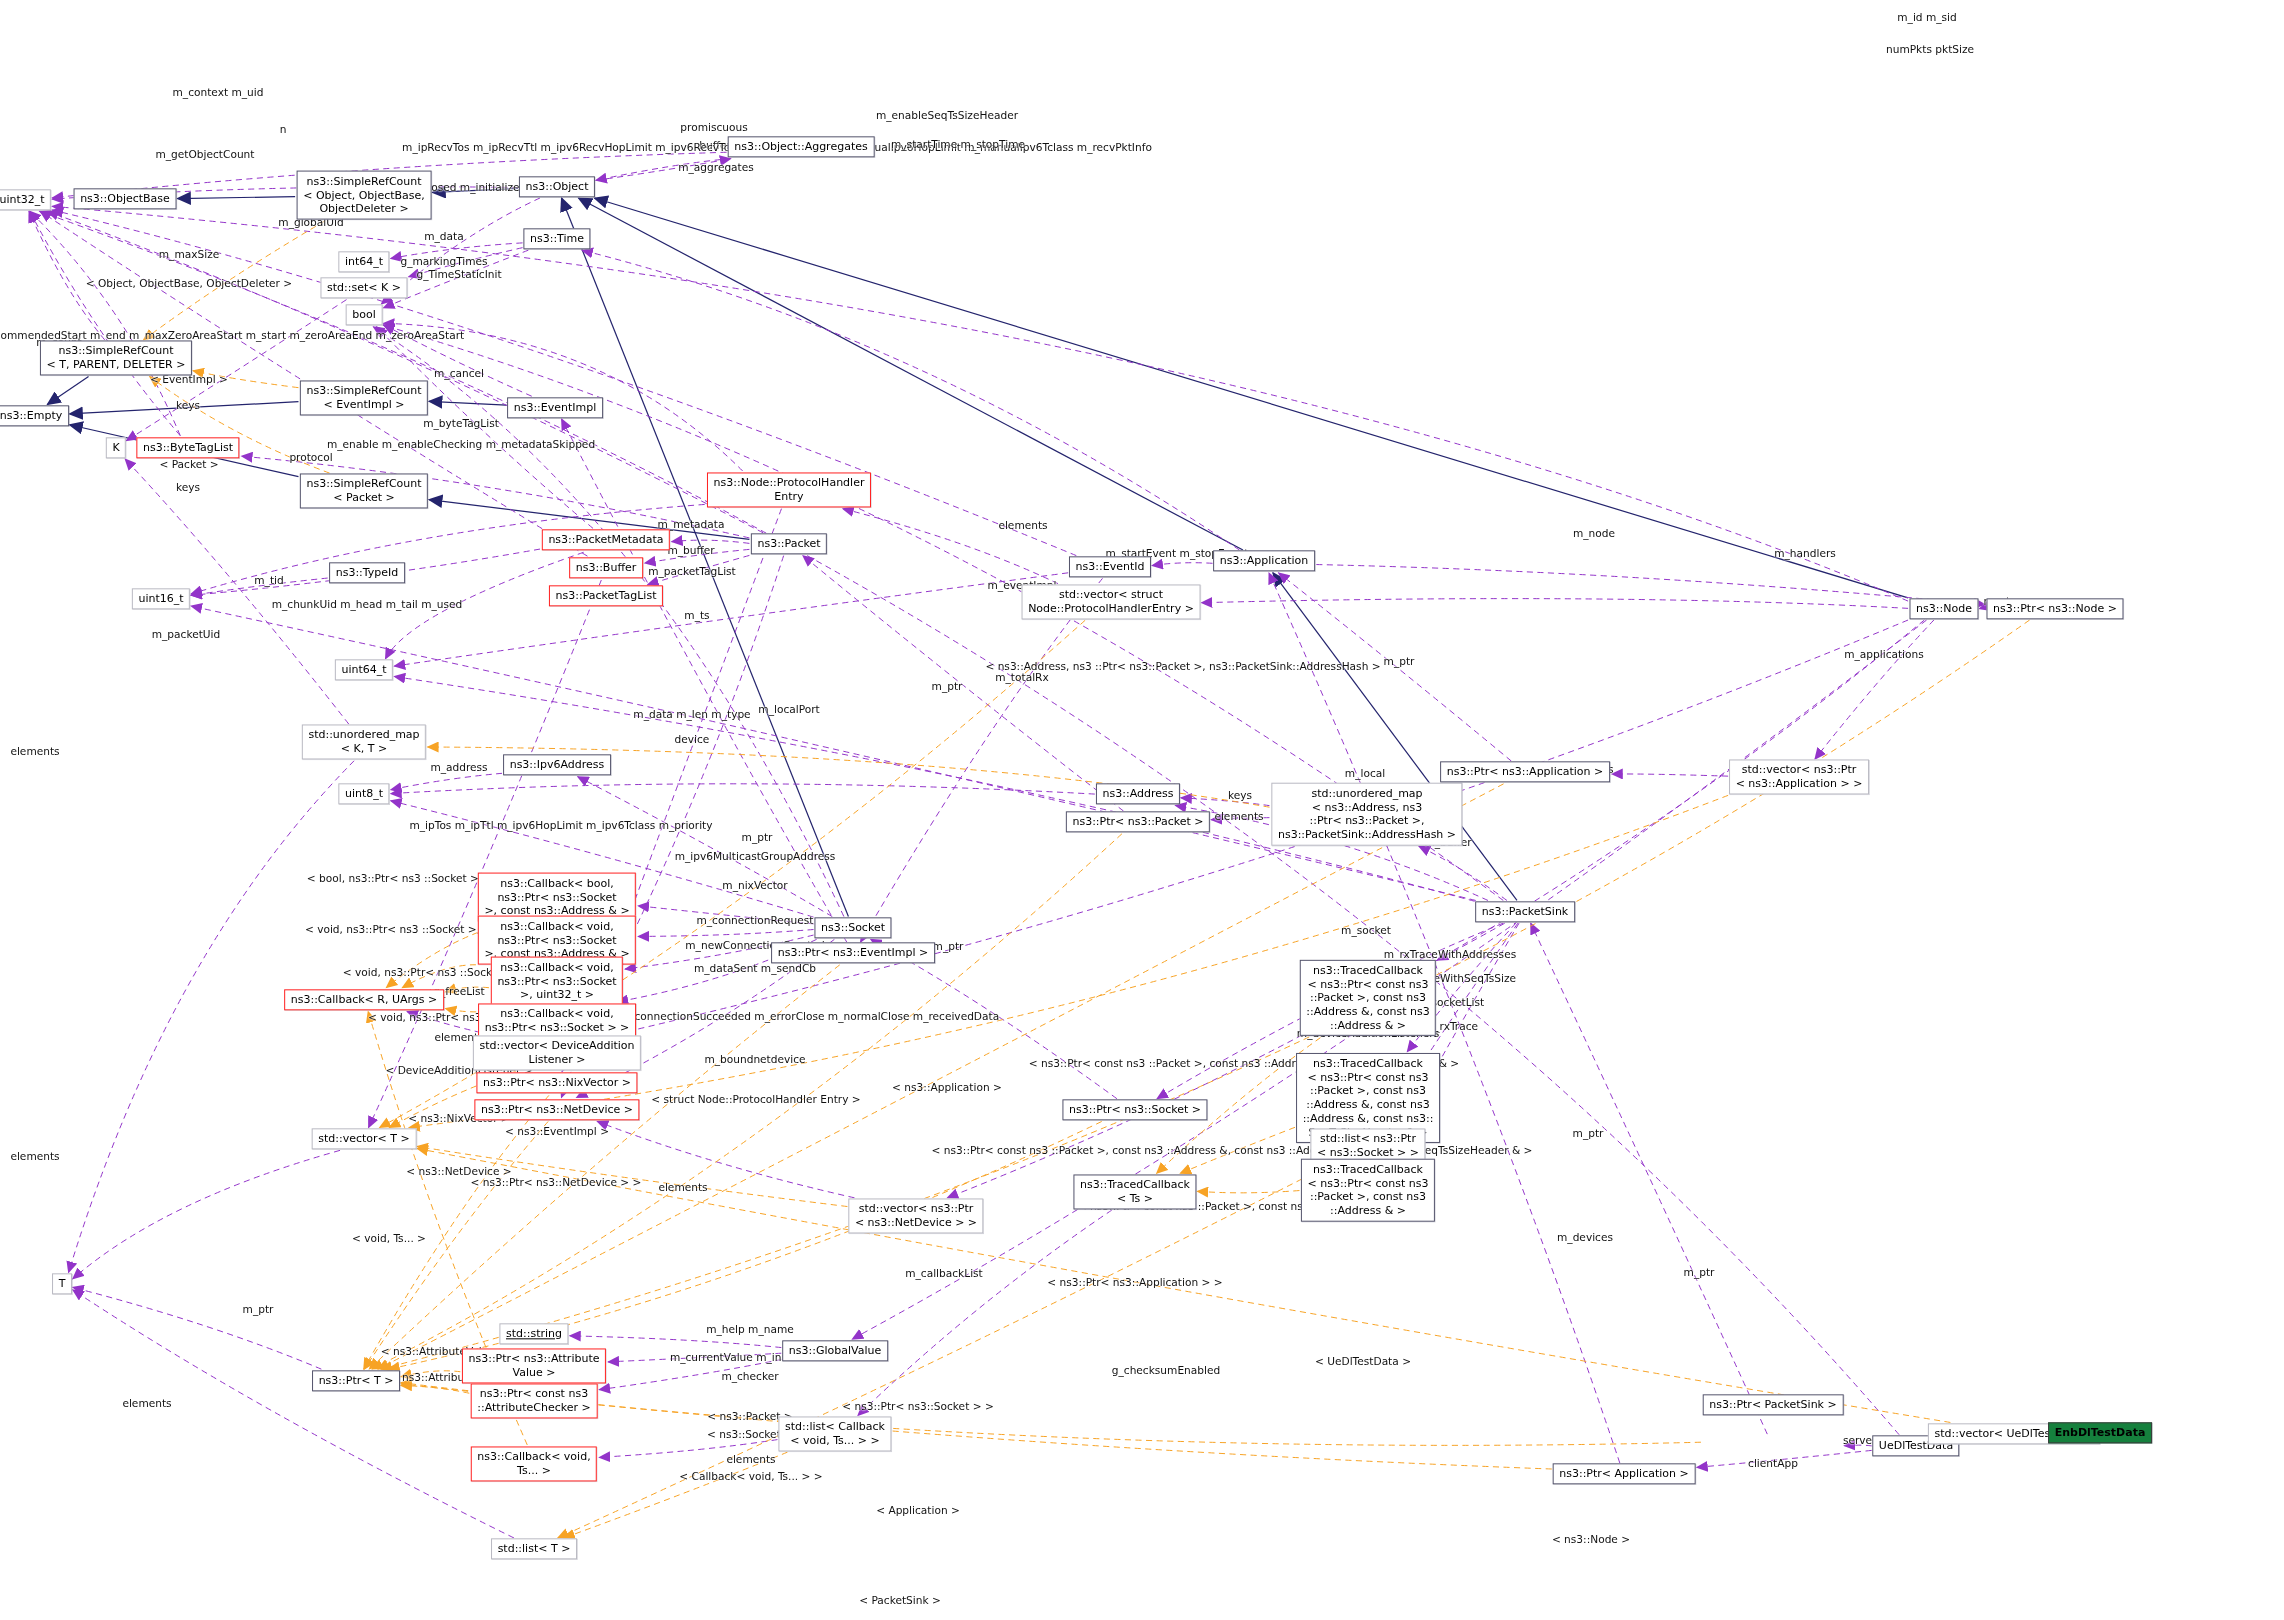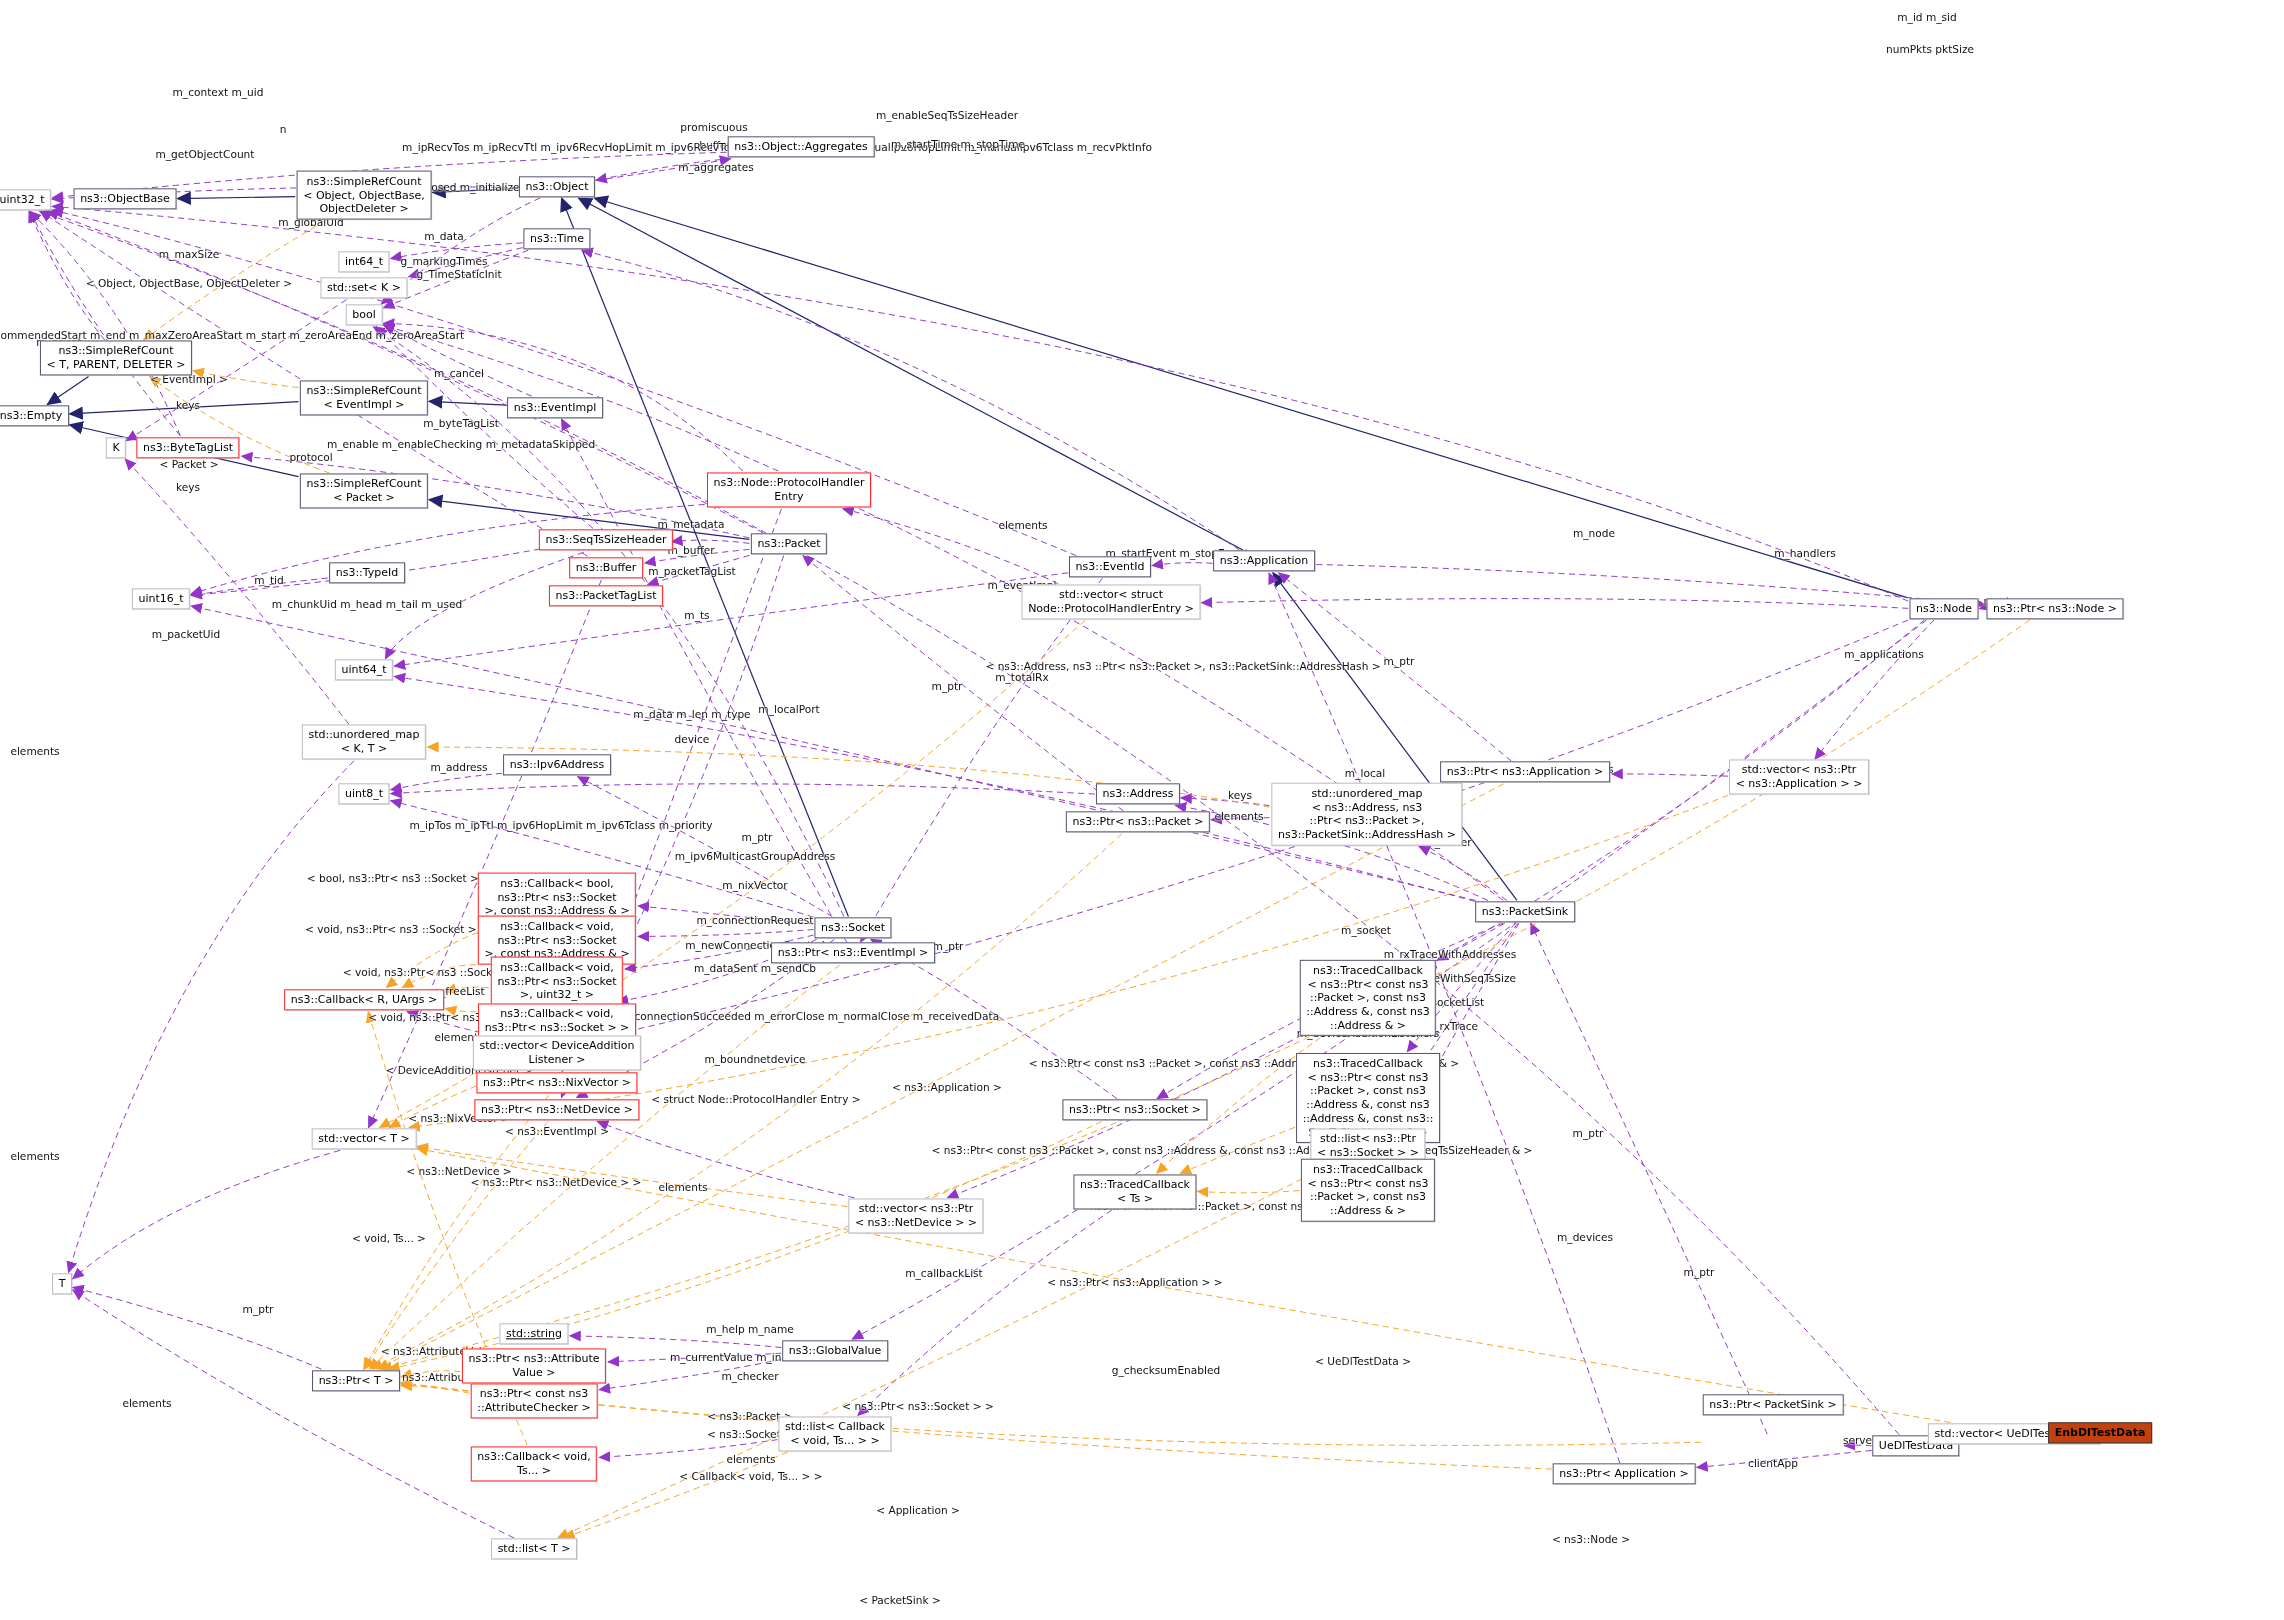--- a/index.html
+++ b/index.html
@@ -8,21 +8,21 @@
   #edges{position:absolute;left:0;top:0;z-index:1;}
   .edge-label{position:absolute;transform:translate(-50%,-50%);z-index:2;
 and    white-space:pre-line;text-align:center;font-size:10.6px;line-height:1.22;color:#111;
     text-shadow:0 0 1.7px #fff,0 0 1.7px #fff,0 0 1.7px #fff;}
   .node{position:absolute;transform:translate(-50%,-50%);z-index:3;
     background:#fff;border:0.9px solid #53536b;padding:2.8px 5.6px;
     font-size:11px;line-height:1.25;white-space:pre-line;text-align:center;color:#000;
     box-shadow:0.6px 0.6px 0 rgba(60,60,90,.25);}
   .node.red{border:1.1px solid #ff1f1f;}
   .node.plain{border:0.8px solid #b9b9c2;}
-  .node.target{background:#c2410c;border:1.1px solid #3d3d3d;font-weight:bold;}
+  .node.target{background:#15803d;border:1.1px solid #3d3d3d;font-weight:bold;}
 </style>
 </head>
 <body>
 
 <div id="canvas" style="width: 2284px; height: 1621px;">
   <svg id="edges" xmlns="http://www.w3.org/2000/svg" width="2284" height="1621" viewBox="0 0 4113 2919">
       <defs>
         <marker id="arr-use" markerWidth="13" markerHeight="11" refX="11" refY="5.5" orient="auto">
           <path d="M0,0 L12,5.5 L0,11 z" fill="#9334c9"></path>
         </marker>
@@ -178,21 +178,21 @@
     <div class="node black" style="left: 31px; top: 416px;">ns3::Empty</div>
     <div class="node black" style="left: 364px; top: 398px;">ns3::SimpleRefCount
 &lt; EventImpl &gt;</div>
     <div class="node black" style="left: 555px; top: 408px;">ns3::EventImpl</div>
     <div class="node plain" style="left: 116px; top: 448px;">K</div>
     <div class="node red" style="left: 188px; top: 448px;">ns3::ByteTagList</div>
     <div class="node black" style="left: 364px; top: 491px;">ns3::SimpleRefCount
 &lt; Packet &gt;</div>
     <div class="node black" style="left: 367px; top: 573px;">ns3::TypeId</div>
     <div class="node plain" style="left: 161px; top: 599px;">uint16_t</div>
-    <div class="node red" style="left: 606px; top: 540px;">ns3::SeqTsSizeHeader</div>
+    <div class="node red" style="left: 606px; top: 540px;">ns3::PacketMetadata</div>
     <div class="node red" style="left: 606px; top: 568px;">ns3::Buffer</div>
     <div class="node red" style="left: 606px; top: 596px;">ns3::PacketTagList</div>
     <div class="node black" style="left: 789px; top: 544px;">ns3::Packet</div>
     <div class="node red" style="left: 789px; top: 490px;">ns3::Node::ProtocolHandler
 Entry</div>
     <div class="node plain" style="left: 364px; top: 670px;">uint64_t</div>
     <div class="node black" style="left: 557px; top: 239px;">ns3::Time</div>
     <div class="node black" style="left: 1110px; top: 567px;">ns3::EventId</div>
     <div class="node plain" style="left: 1111px; top: 602px;">std::vector&lt; struct
 Node::ProtocolHandlerEntry &gt;</div>

